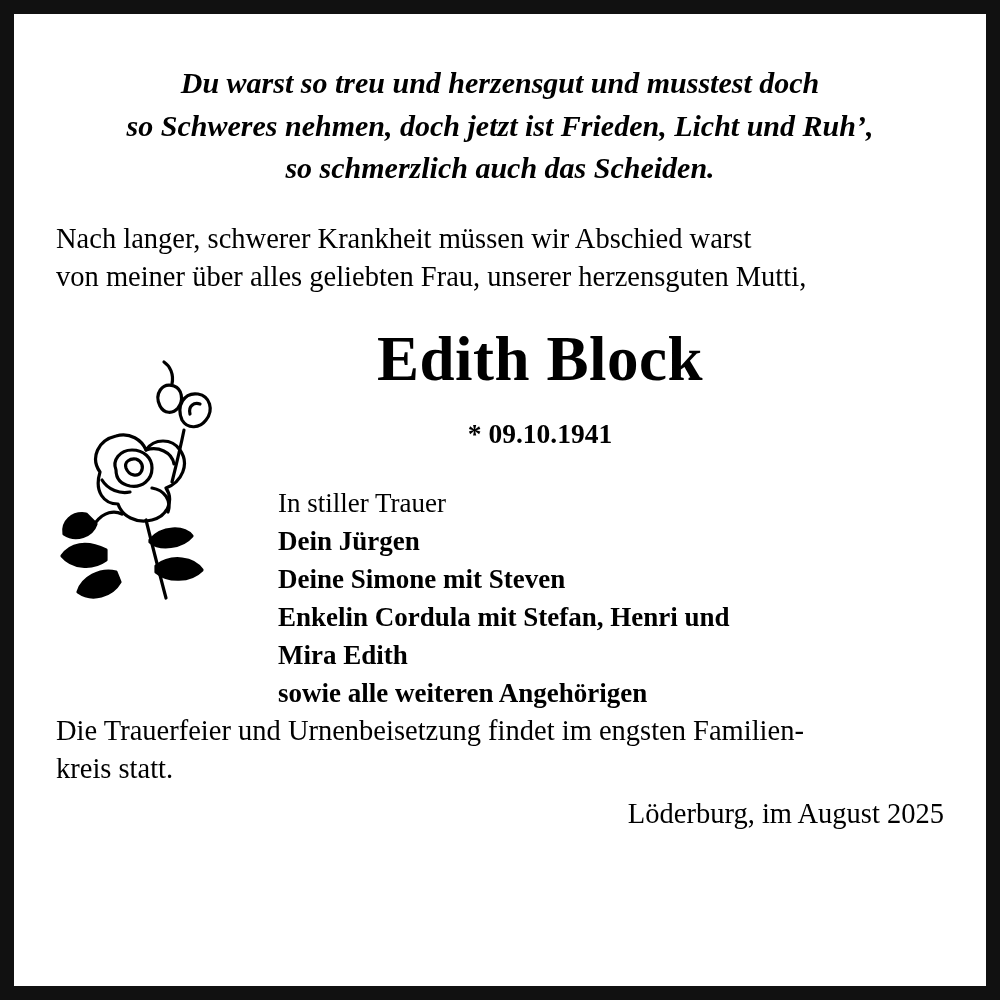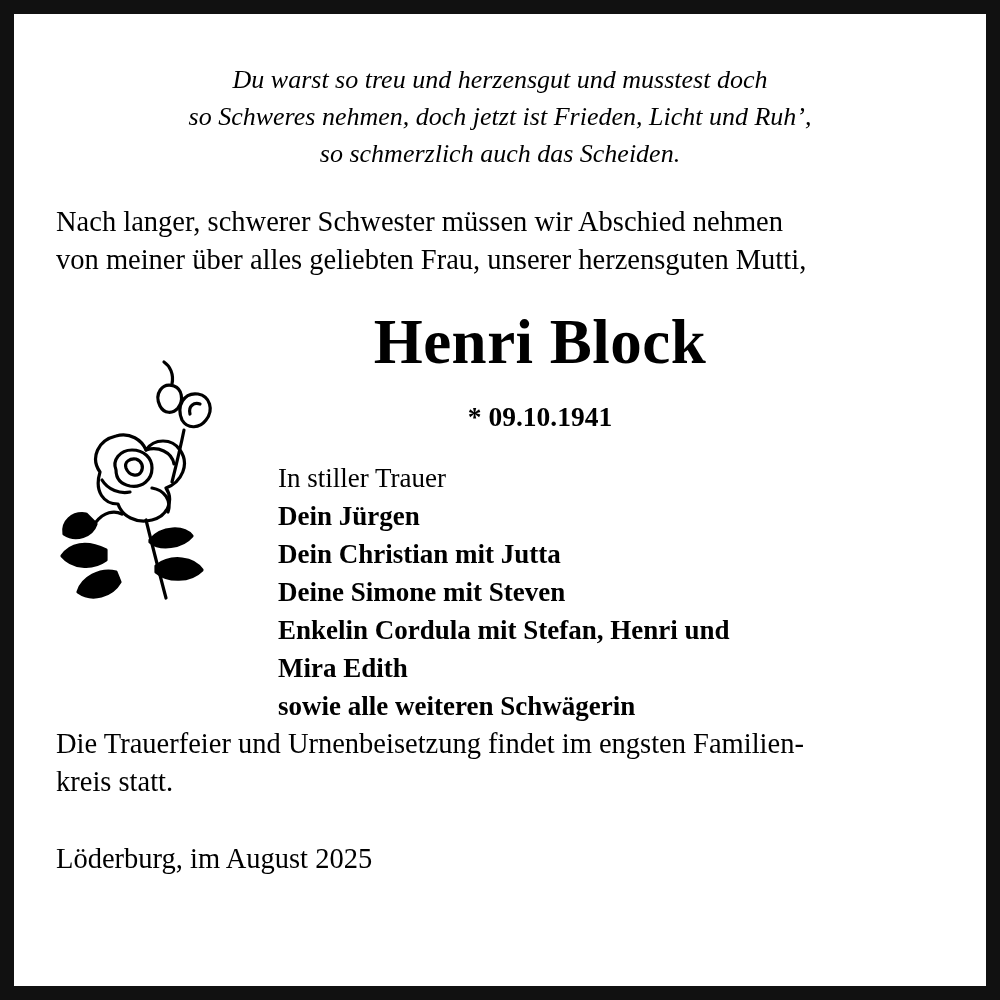--- a/index.html
+++ b/index.html
@@ -27,22 +27,22 @@
     width: 100%;
     height: 100%;
     background: #ffffff;
     position: relative;
     padding: 34px 42px 30px 42px;
   }
 
   .verse {
     text-align: center;
     font-style: italic;
-    font-weight: normal;
-    font-size: 26px;
+    font-weight: bold;
+    font-size: 30px;
     line-height: 1.42;
     margin: 14px 0 16px 0;
   }
   .verse div { white-space: nowrap; }
 
   .intro {
     margin-top: 30px;
     font-size: 28.5px;
     line-height: 1.33;
     text-align: left;
@@ -69,37 +69,38 @@
   .dates {
     margin-top: 26px;
     font-weight: bold;
     font-size: 27.5px;
     display: flex;
     justify-content: center;
     gap: 96px;
   }
 
   .mourners {
-    margin-top: 26px;
+    margin-top: 34px;
     padding-left: 222px;
     font-size: 27px;
     line-height: 1.41;
   }
   .mourners .lead { font-weight: normal; }
   .mourners .bold { font-weight: bold; }
 
   .closing {
     font-size: 28.5px;
     line-height: 1.33;
   }
   .closing div { white-space: nowrap; }
 
   .place-date {
-    margin-top: 42px;
+    margin-top: 10px;
     font-size: 28.5px;
+    text-align: right;
   }
 
   .rose {
     position: absolute;
     left: 28px;
     top: 340px;
     width: 190px;
     height: 280px;
   }
 </style>
@@ -109,39 +110,38 @@
 <div class="notice">
   <div class="notice-inner">
 
     <div class="verse">
       <div>Du warst so treu und herzensgut und musstest doch</div>
       <div>so Schweres nehmen, doch jetzt ist Frieden, Licht und Ruh’,</div>
       <div>so schmerzlich auch das Scheiden.</div>
     </div>
 
     <div class="intro">
-      <div>Nach langer, schwerer Schwester müssen wir Abschied nehmen</div>
+      <div>Nach langer, schwerer Krankheit müssen wir Abschied warst</div>
       <div>von meiner über alles geliebten Frau, unserer herzensguten Mutti,</div>
     </div>
 
     <div class="name-block">
-      <div class="deceased-name">Henri Block</div>
+      <div class="deceased-name">Edith Block</div>
       <div class="dates">
         <span>* 09.10.1941</span>
       </div>
     </div>
 
     <div class="mourners">
       <div class="lead">In stiller Trauer</div>
       <div class="bold">Dein Jürgen</div>
-      <div class="bold">Dein Christian mit Jutta</div>
       <div class="bold">Deine Simone mit Steven</div>
       <div class="bold">Enkelin Cordula mit Stefan, Henri und</div>
       <div class="bold">Mira Edith</div>
-      <div class="bold">sowie alle weiteren Schwägerin</div>
+      <div class="bold">sowie alle weiteren Angehörigen</div>
     </div>
 
     <div class="closing">
       <div>Die Trauerfeier und Urnenbeisetzung findet im engsten Familien-</div>
       <div>kreis statt.</div>
     </div>
 
     <div class="place-date">Löderburg, im August 2025</div>
 
     <div class="rose">

